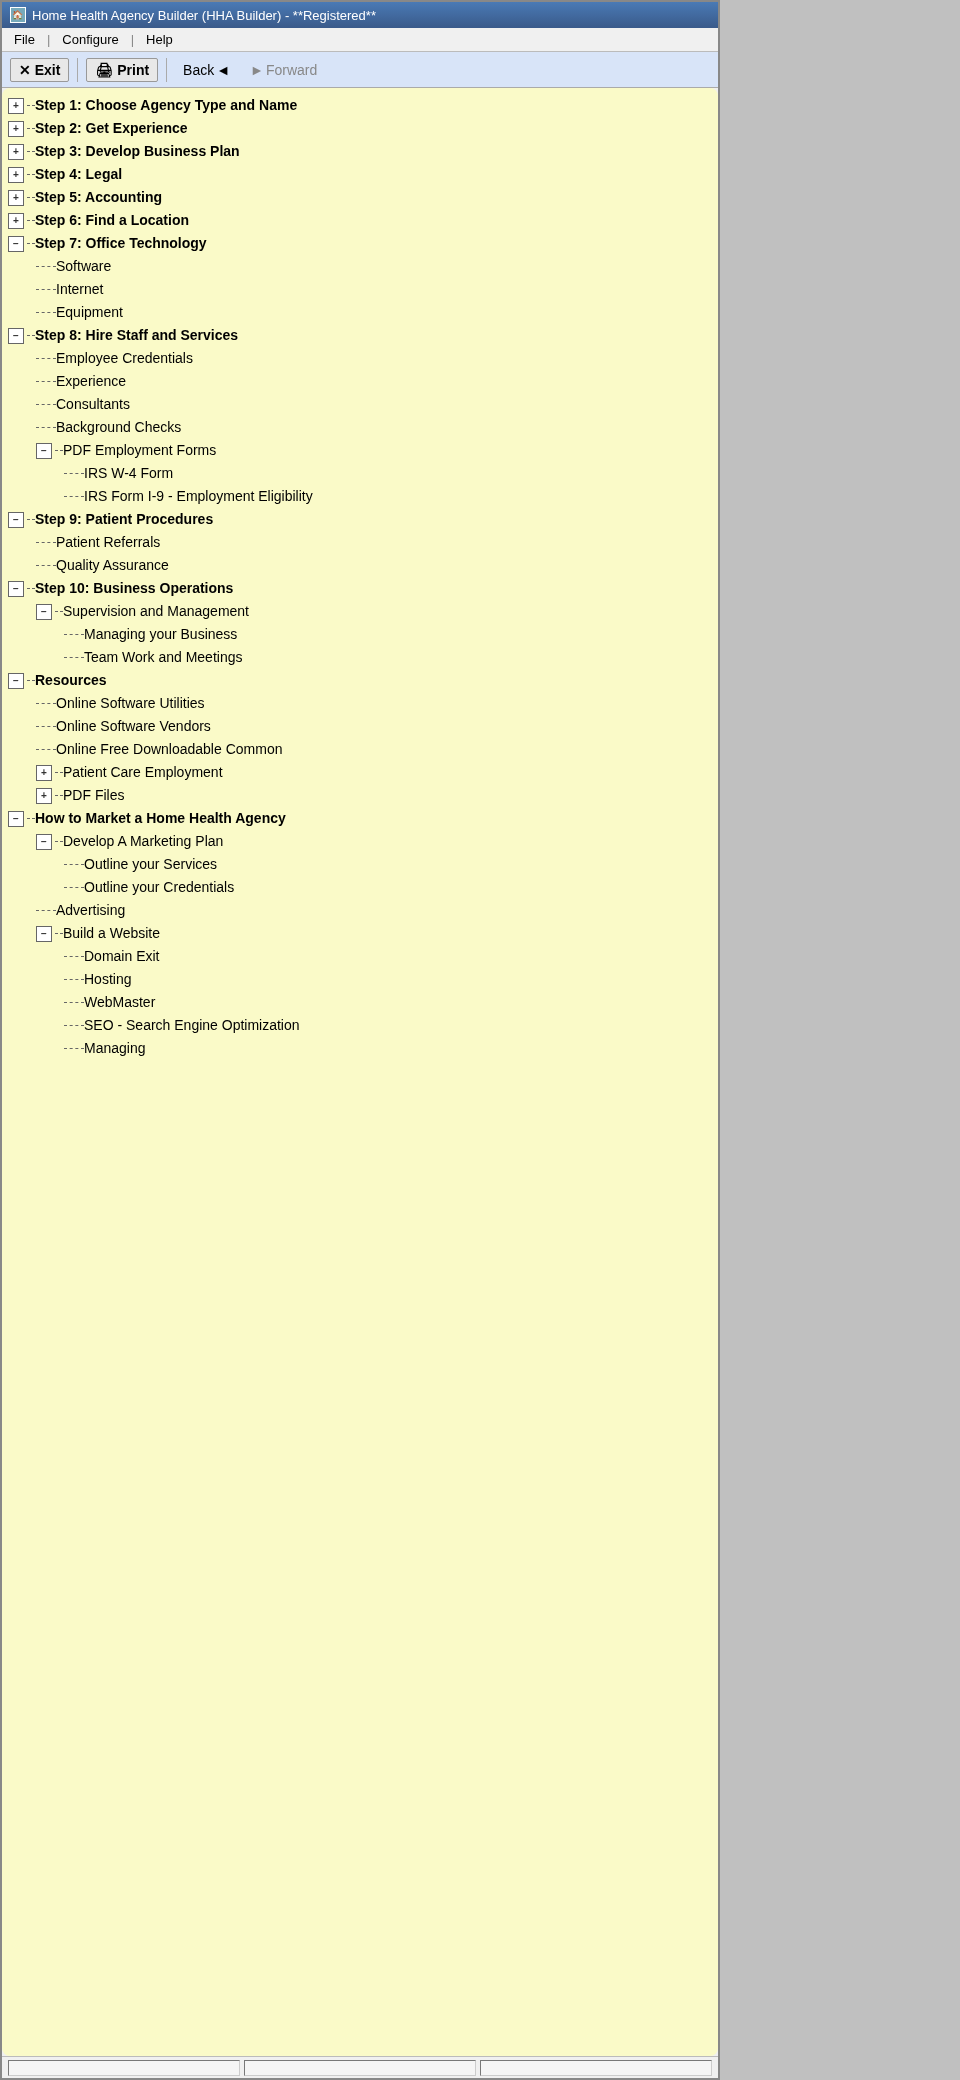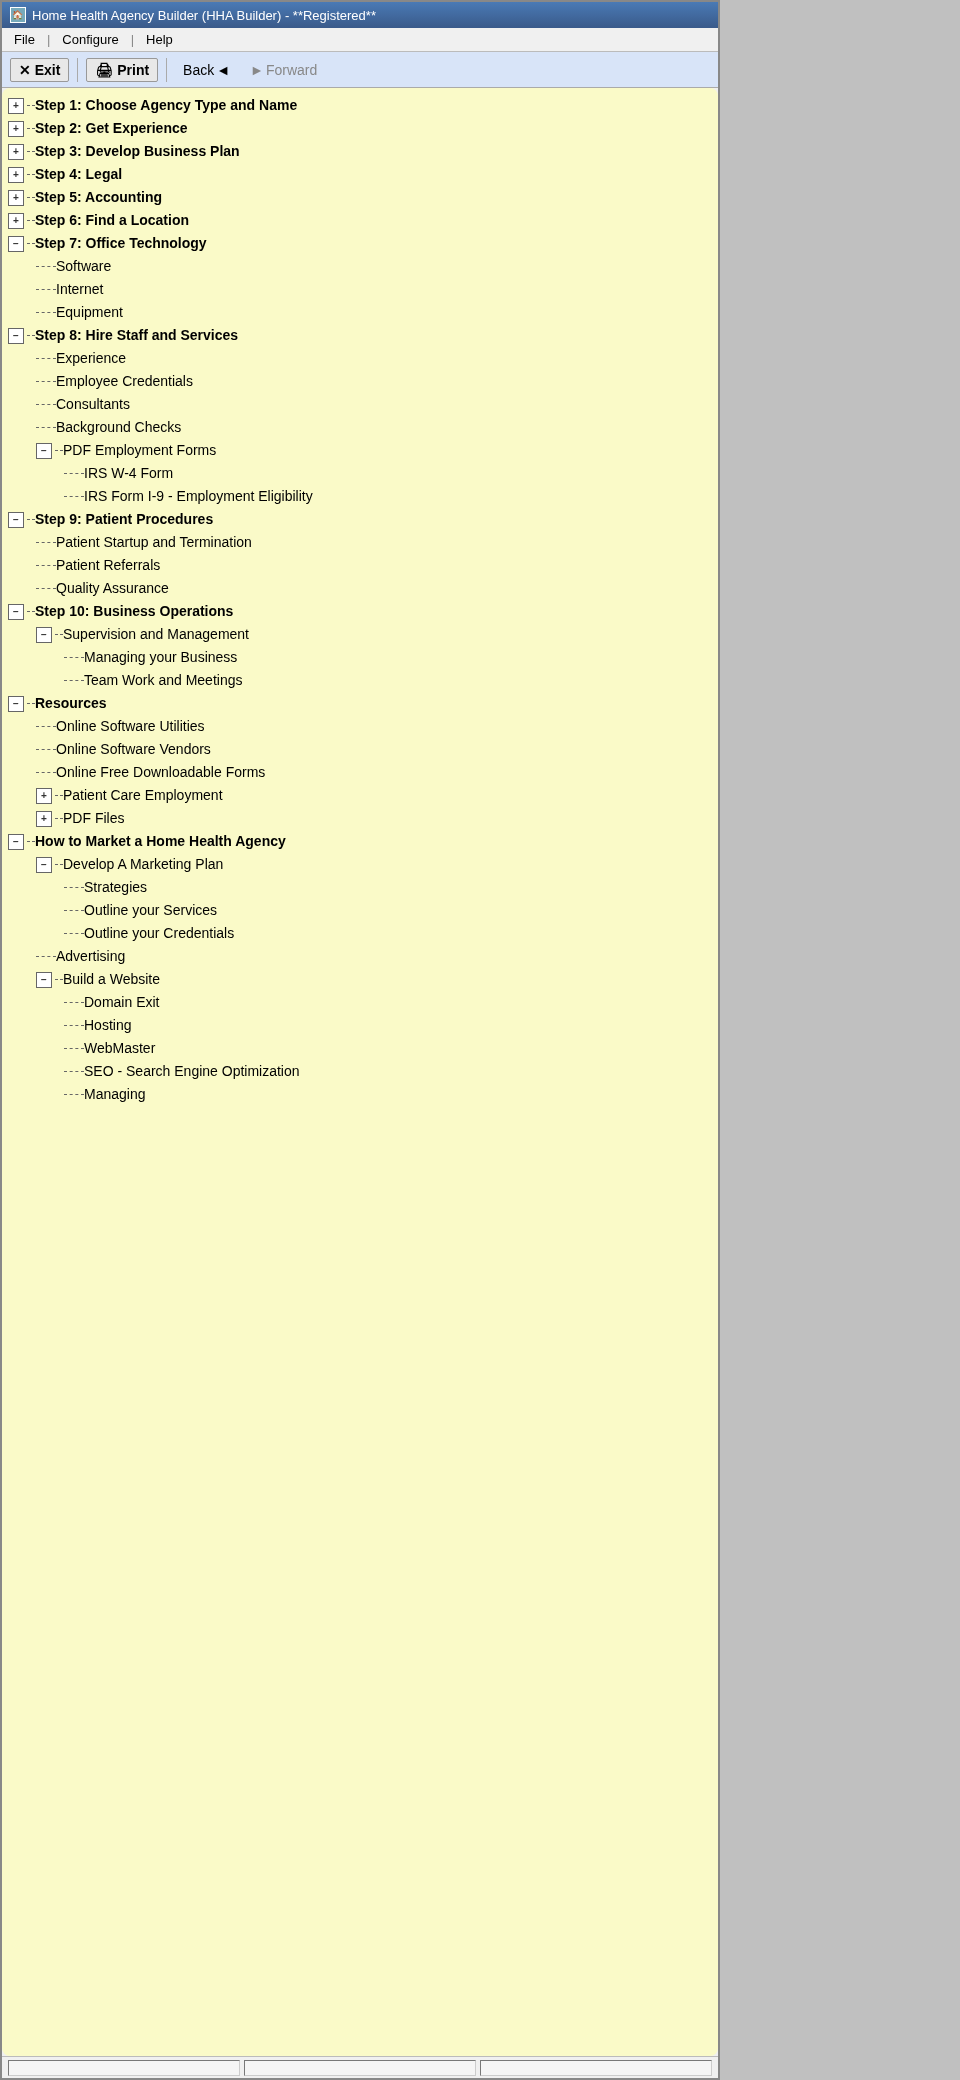--- a/index.html
+++ b/index.html
@@ -291,30 +291,30 @@
           <span class="label">Equipment</span>
         </div>
         <div class="tree-row">
           <span class="expander expander-minus"></span>
           <span style="display:inline-block;width:8px;border-bottom:1px dashed #666;vertical-align:middle;flex-shrink:0;"></span>
           <span class="label-bold">Step 8: Hire Staff and Services</span>
         </div>
         <div class="tree-row">
           <span style="display:inline-block;width:28px;flex-shrink:0;"></span>
           <span style="display:inline-block;width:20px;border-bottom:1px dashed #666;vertical-align:middle;flex-shrink:0;"></span>
+          <span class="label">Employee Credentials</span>
+        </div>
+        <div class="tree-row">
+          <span style="display:inline-block;width:28px;flex-shrink:0;"></span>
+          <span style="display:inline-block;width:20px;border-bottom:1px dashed #666;vertical-align:middle;flex-shrink:0;"></span>
           <span class="label">Experience</span>
         </div>
         <div class="tree-row">
           <span style="display:inline-block;width:28px;flex-shrink:0;"></span>
           <span style="display:inline-block;width:20px;border-bottom:1px dashed #666;vertical-align:middle;flex-shrink:0;"></span>
-          <span class="label">Employee Credentials</span>
-        </div>
-        <div class="tree-row">
-          <span style="display:inline-block;width:28px;flex-shrink:0;"></span>
-          <span style="display:inline-block;width:20px;border-bottom:1px dashed #666;vertical-align:middle;flex-shrink:0;"></span>
           <span class="label">Consultants</span>
         </div>
         <div class="tree-row">
           <span style="display:inline-block;width:28px;flex-shrink:0;"></span>
           <span style="display:inline-block;width:20px;border-bottom:1px dashed #666;vertical-align:middle;flex-shrink:0;"></span>
           <span class="label">Background Checks</span>
         </div>
         <div class="tree-row">
           <span style="display:inline-block;width:28px;flex-shrink:0;"></span>
           <span class="expander expander-minus"></span>
@@ -334,25 +334,20 @@
           <span class="label">IRS Form I-9 - Employment Eligibility</span>
         </div>
         <div class="tree-row">
           <span class="expander expander-minus"></span>
           <span style="display:inline-block;width:8px;border-bottom:1px dashed #666;vertical-align:middle;flex-shrink:0;"></span>
           <span class="label-bold">Step 9: Patient Procedures</span>
         </div>
         <div class="tree-row">
           <span style="display:inline-block;width:28px;flex-shrink:0;"></span>
           <span style="display:inline-block;width:20px;border-bottom:1px dashed #666;vertical-align:middle;flex-shrink:0;"></span>
-          <span class="label">Patient Startup and Termination</span>
-        </div>
-        <div class="tree-row">
-          <span style="display:inline-block;width:28px;flex-shrink:0;"></span>
-          <span style="display:inline-block;width:20px;border-bottom:1px dashed #666;vertical-align:middle;flex-shrink:0;"></span>
           <span class="label">Patient Referrals</span>
         </div>
         <div class="tree-row">
           <span style="display:inline-block;width:28px;flex-shrink:0;"></span>
           <span style="display:inline-block;width:20px;border-bottom:1px dashed #666;vertical-align:middle;flex-shrink:0;"></span>
           <span class="label">Quality Assurance</span>
         </div>
         <div class="tree-row">
           <span class="expander expander-minus"></span>
           <span style="display:inline-block;width:8px;border-bottom:1px dashed #666;vertical-align:middle;flex-shrink:0;"></span>
@@ -387,21 +382,21 @@
           <span class="label">Online Software Utilities</span>
         </div>
         <div class="tree-row">
           <span style="display:inline-block;width:28px;flex-shrink:0;"></span>
           <span style="display:inline-block;width:20px;border-bottom:1px dashed #666;vertical-align:middle;flex-shrink:0;"></span>
           <span class="label">Online Software Vendors</span>
         </div>
         <div class="tree-row">
           <span style="display:inline-block;width:28px;flex-shrink:0;"></span>
           <span style="display:inline-block;width:20px;border-bottom:1px dashed #666;vertical-align:middle;flex-shrink:0;"></span>
-          <span class="label">Online Free Downloadable Forms</span>
+          <span class="label">Online Free Downloadable Common</span>
         </div>
         <div class="tree-row">
           <span style="display:inline-block;width:28px;flex-shrink:0;"></span>
           <span class="expander expander-plus"></span>
           <span style="display:inline-block;width:8px;border-bottom:1px dashed #666;vertical-align:middle;flex-shrink:0;"></span>
           <span class="label">Patient Care Employment</span>
         </div>
         <div class="tree-row">
           <span style="display:inline-block;width:28px;flex-shrink:0;"></span>
           <span class="expander expander-plus"></span>
@@ -411,26 +406,20 @@
         <div class="tree-row">
           <span class="expander expander-minus"></span>
           <span style="display:inline-block;width:8px;border-bottom:1px dashed #666;vertical-align:middle;flex-shrink:0;"></span>
           <span class="label-bold">How to Market a Home Health Agency</span>
         </div>
         <div class="tree-row">
           <span style="display:inline-block;width:28px;flex-shrink:0;"></span>
           <span class="expander expander-minus"></span>
           <span style="display:inline-block;width:8px;border-bottom:1px dashed #666;vertical-align:middle;flex-shrink:0;"></span>
           <span class="label">Develop A Marketing Plan</span>
-        </div>
-        <div class="tree-row">
-          <span style="display:inline-block;width:28px;flex-shrink:0;"></span>
-          <span style="display:inline-block;width:28px;flex-shrink:0;"></span>
-          <span style="display:inline-block;width:20px;border-bottom:1px dashed #666;vertical-align:middle;flex-shrink:0;"></span>
-          <span class="label">Strategies</span>
         </div>
         <div class="tree-row">
           <span style="display:inline-block;width:28px;flex-shrink:0;"></span>
           <span style="display:inline-block;width:28px;flex-shrink:0;"></span>
           <span style="display:inline-block;width:20px;border-bottom:1px dashed #666;vertical-align:middle;flex-shrink:0;"></span>
           <span class="label">Outline your Services</span>
         </div>
         <div class="tree-row">
           <span style="display:inline-block;width:28px;flex-shrink:0;"></span>
           <span style="display:inline-block;width:28px;flex-shrink:0;"></span>

